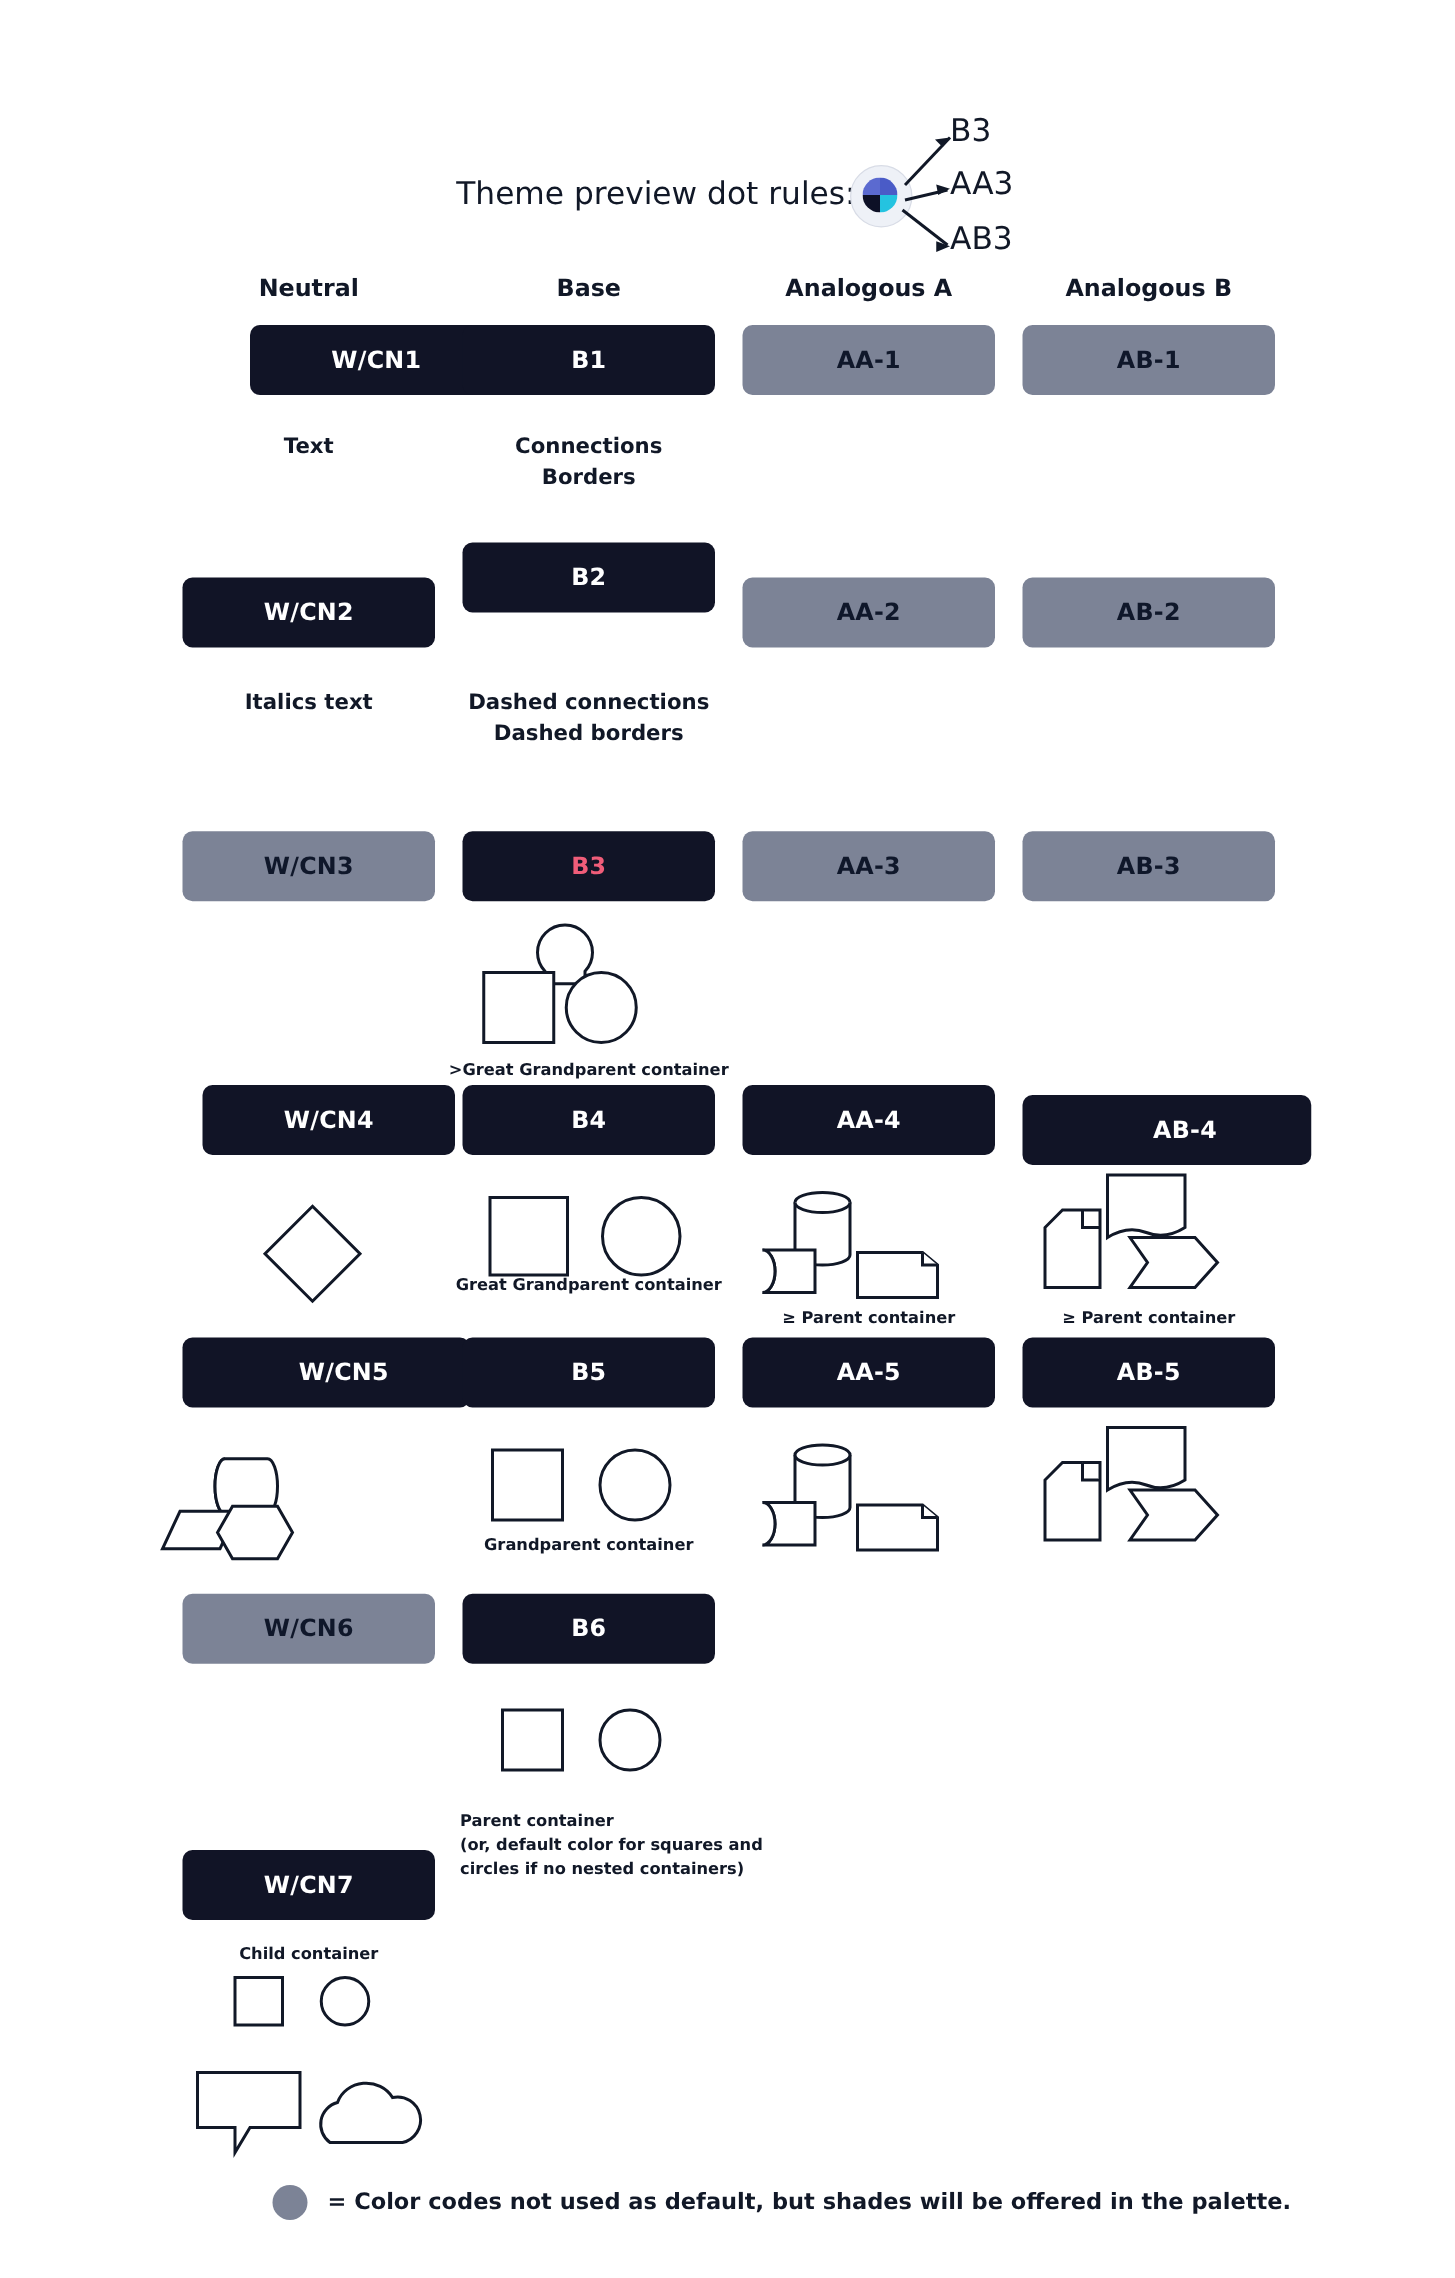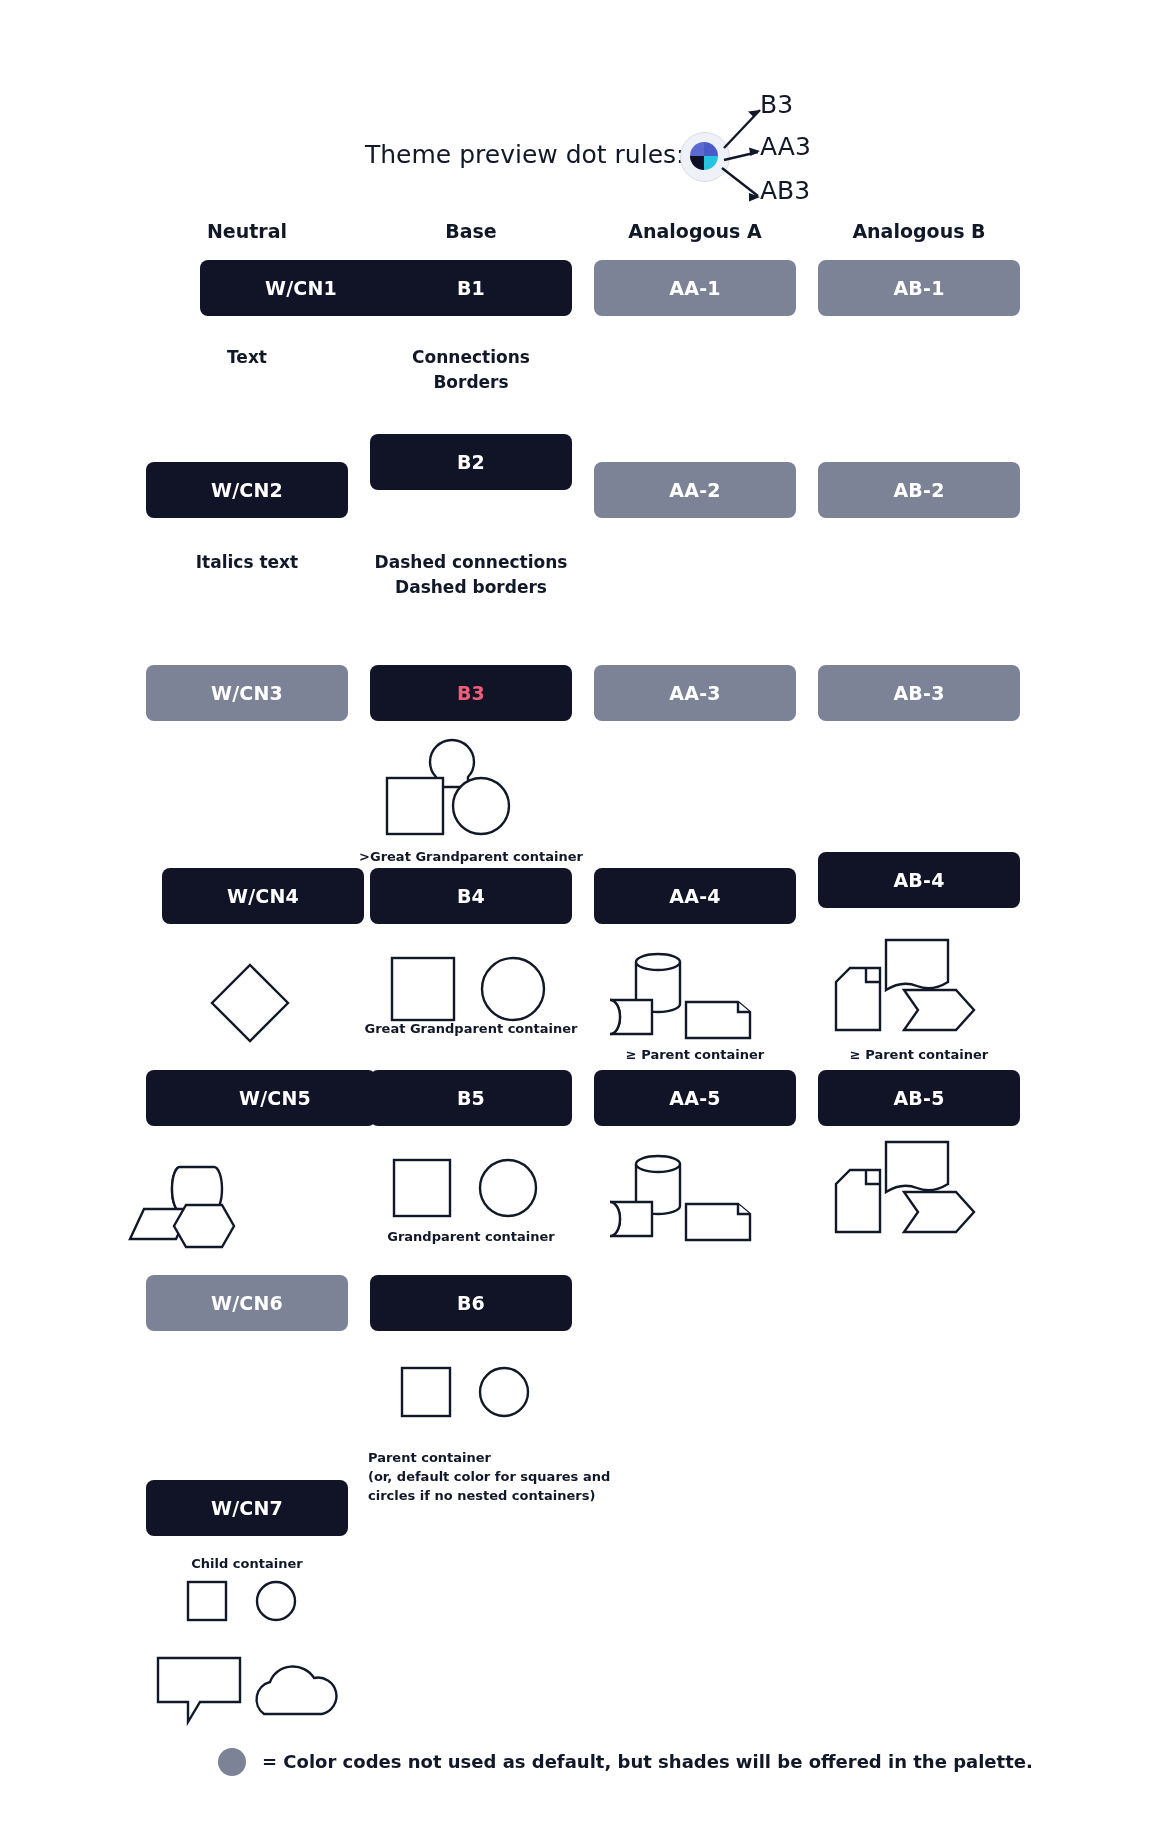--- a/index.html
+++ b/index.html
@@ -99,21 +99,21 @@
     height: 56px;
     border-radius: 8px;
     display: flex;
     align-items: center;
     justify-content: center;
     font-size: 19px;
     font-weight: 700;
     letter-spacing: 0.2px;
   }
   .swatch.dark  { background: #111426; color: #ffffff; }
-  .swatch.mid   { background: #7c8396; color: #ffffff; }
+  .swatch.mid   { background: #7c8396; color: #0f172a; }
 
   .caption {
     position: absolute;
     font-size: 17px;
     font-weight: 700;
     color: #111827;
     text-align: center;
     line-height: 1.45;
     white-space: pre-line;
   }
@@ -225,21 +225,21 @@
     <path d="M60,40 a22,22 0 1,1 44,0 a22,22 0 0,1 -6,15 l0,10 l-32,0 l0,-10 a22,22 0 0,1 -6,-15 z"></path>
     <rect x="17" y="56" width="56" height="56"></rect>
     <circle cx="111" cy="84" r="28"></circle>
   </g>
 </svg>
 <div class="caption small" style="left:350px; top:848px; width:242px;">&gt;Great Grandparent container</div>
 
 <div class="swatch dark" style="left:146px; top:868px;margin-left:16px;">W/CN4</div>
 <div class="swatch dark" style="left:370px; top:868px;">B4</div>
 <div class="swatch dark" style="left:594px; top:868px;">AA-4</div>
-<div class="swatch dark" style="left:818px; top:852px;">AB-4</div>
+<div class="swatch dark" style="left:818px; top:876px;padding-left:29px;">AB-4</div>
 
 <svg class="shape-svg" style="left:200px; top:955px; width:100px; height:90px;" viewBox="0 0 100 90">
   <polygon points="50,10 88,48 50,86 12,48" fill="#ffffff" stroke="#111827" stroke-width="2.4"></polygon>
 </svg>
 
 <svg class="shape-svg" style="left:380px; top:950px; width:190px; height:86px;" viewBox="0 0 190 86">
   <g fill="#ffffff" stroke="#111827" stroke-width="2.4">
     <rect x="12" y="8" width="62" height="62"></rect>
     <circle cx="133" cy="39" r="31"></circle>
   </g>

